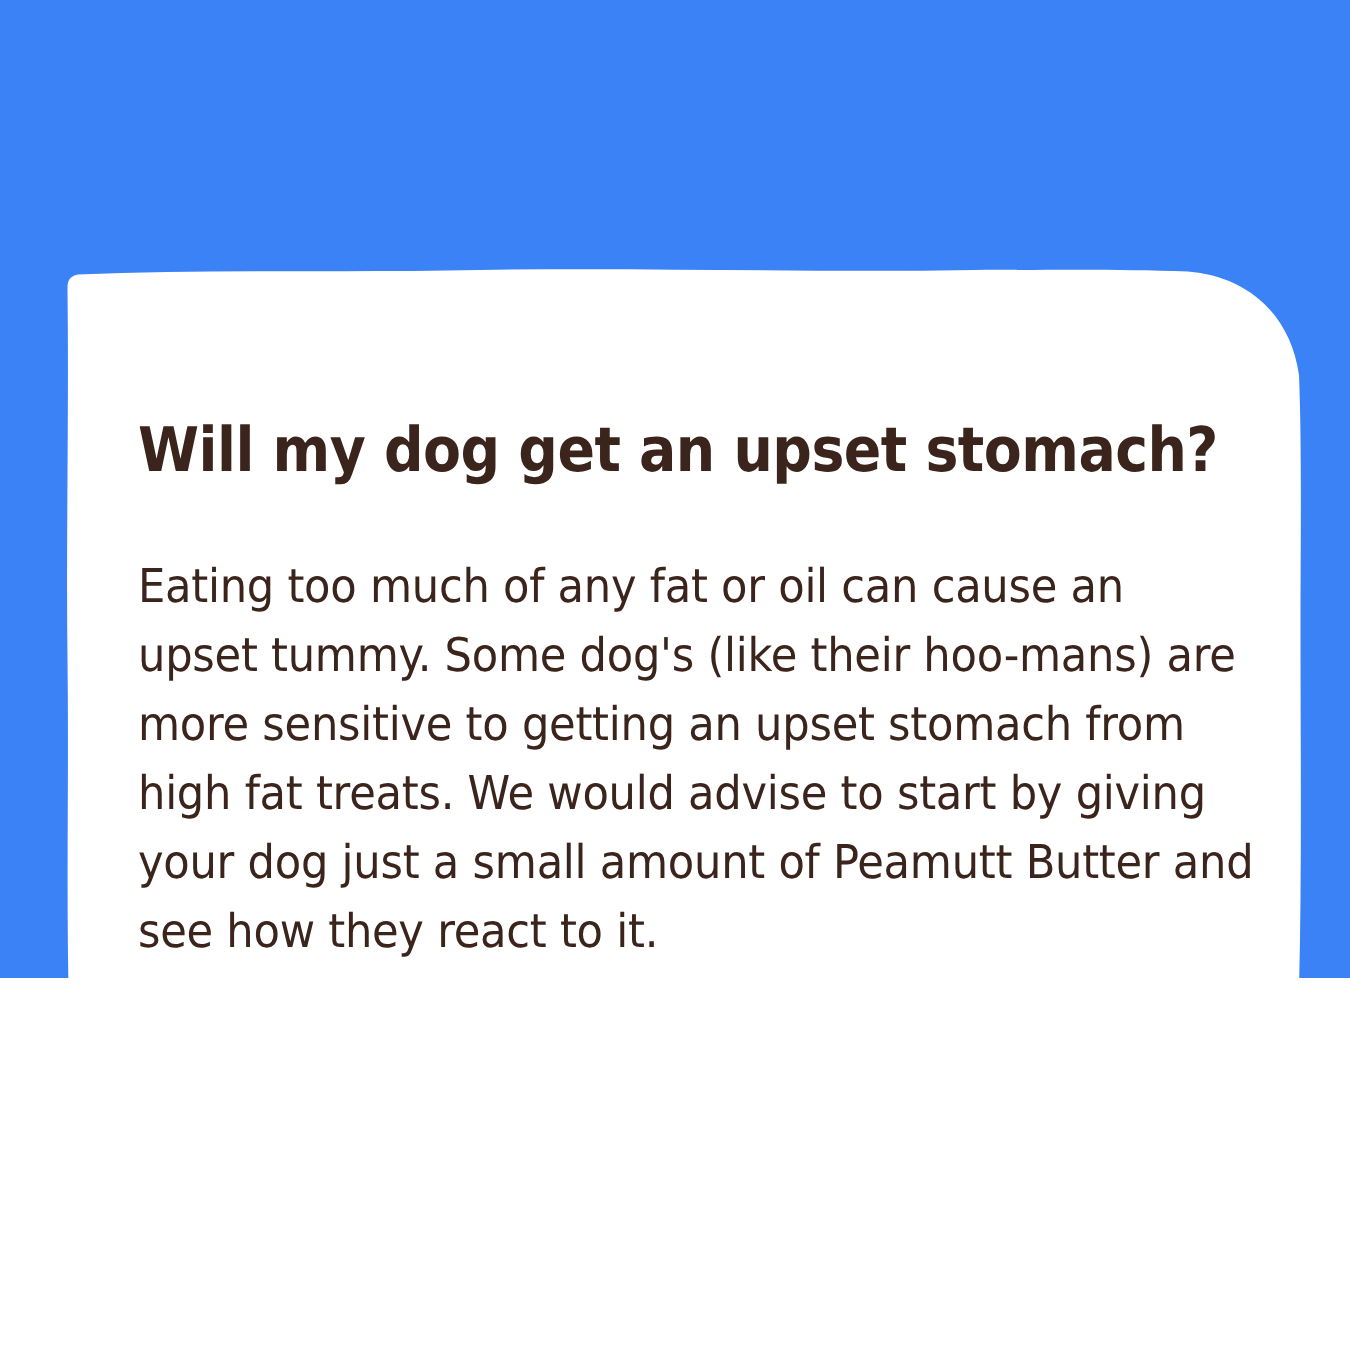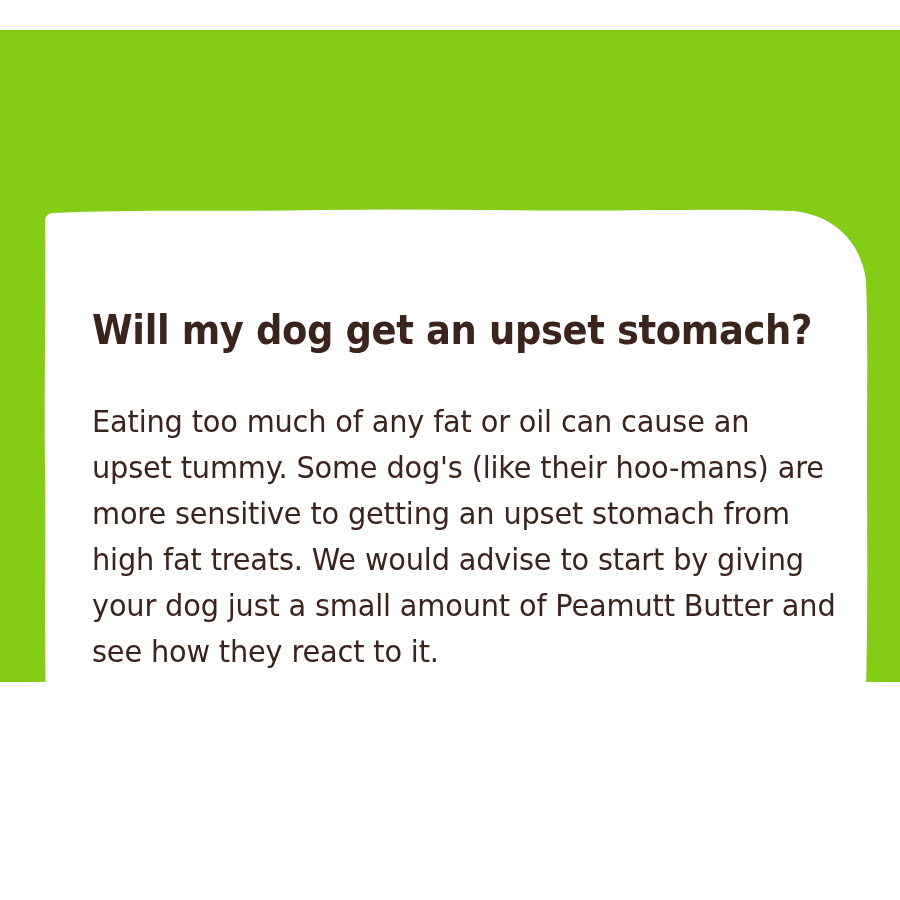--- a/index.html
+++ b/index.html
@@ -10,22 +10,21 @@
     width: 900px;
     height: 900px;
     overflow: hidden;
     font-family: "DejaVu Sans", sans-serif;
   }
 
   #stage {
     position: relative;
     width: 900px;
     height: 652px;
-    background: #84cc16;
-    margin-top: 30px;
+    background: #3b82f6;
   }
 
   
   #card-shape {
     position: absolute;
     left: 0;
     top: 0;
     width: 900px;
     height: 900px;
     display: block;

